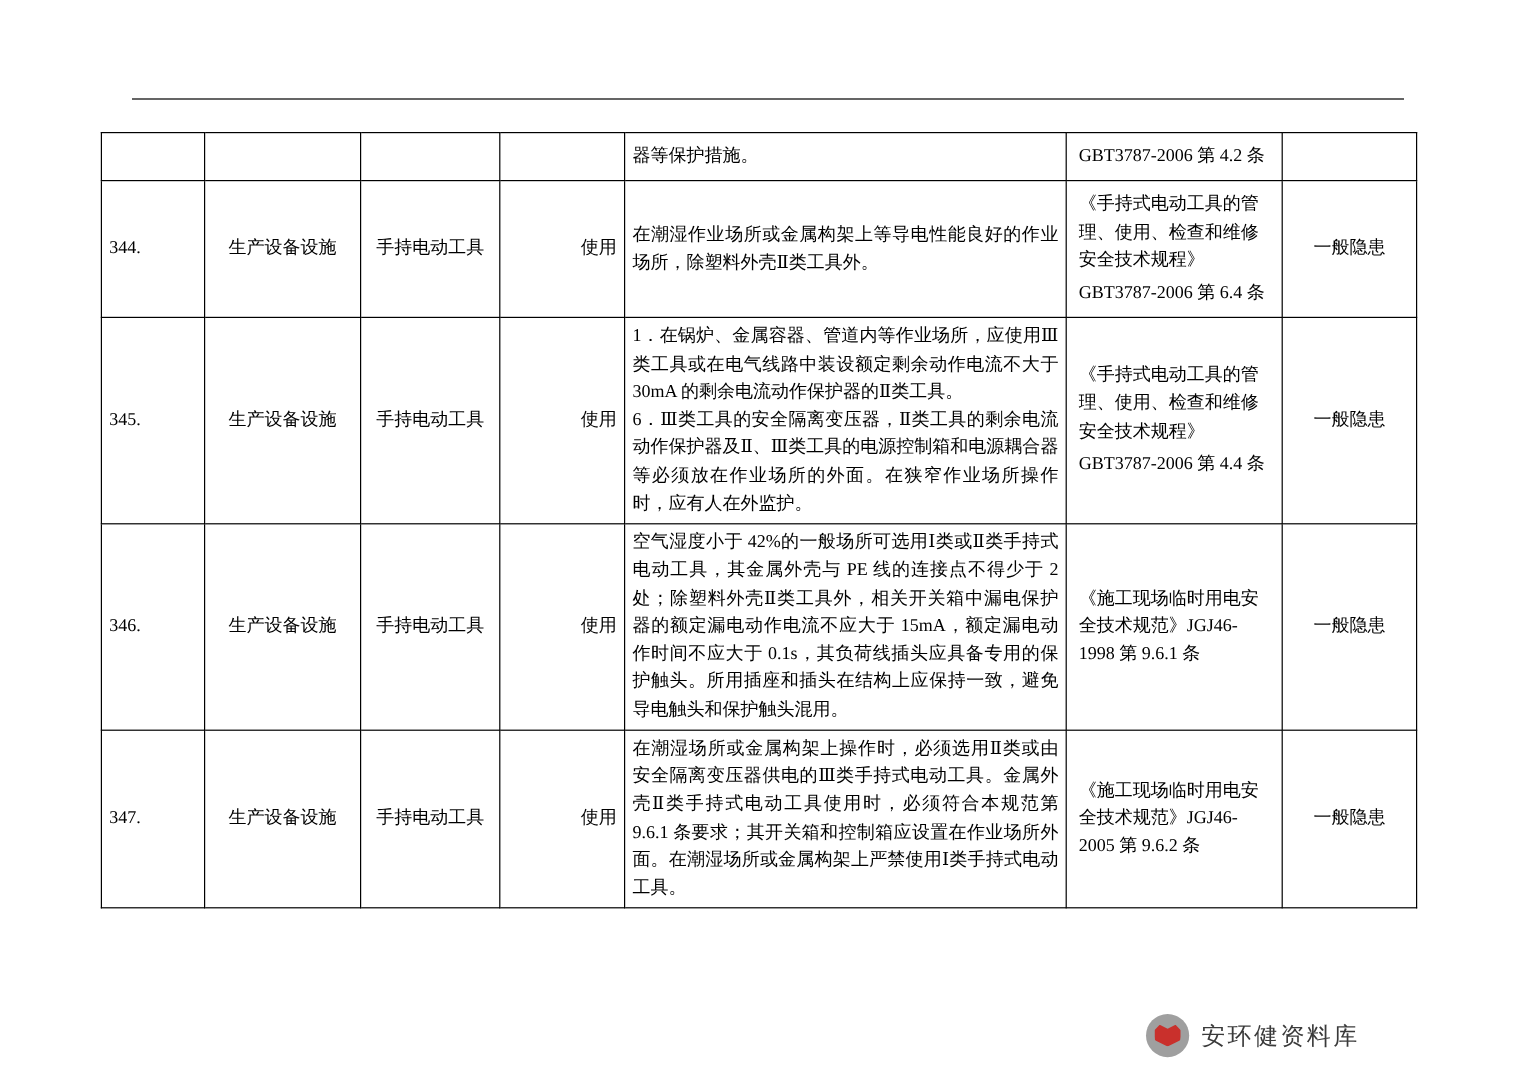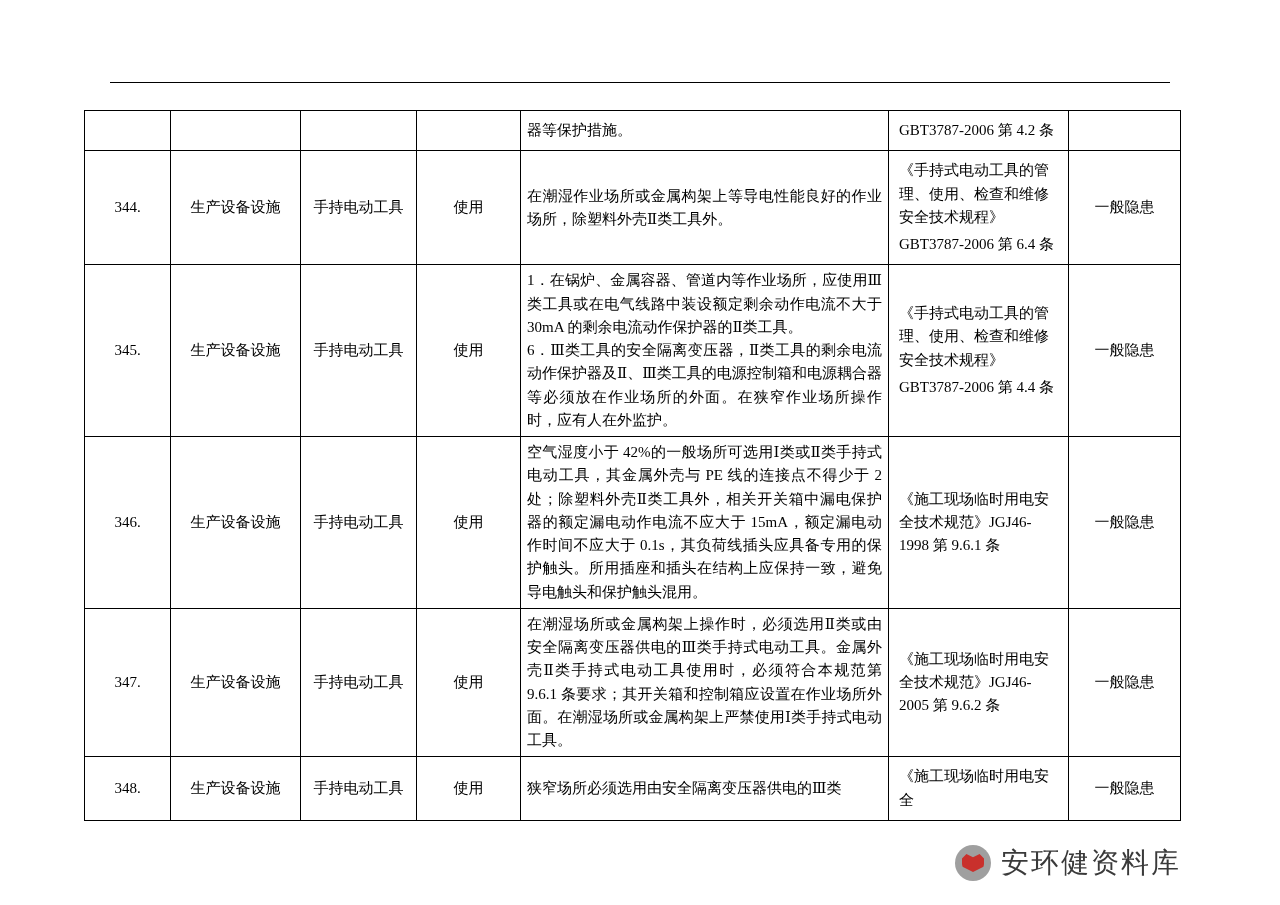--- a/index.html
+++ b/index.html
@@ -50,24 +50,24 @@
     font-family: "Liberation Serif", "DejaVu Serif", serif;
   }
   col.c-num   { width: 86px; }
   col.c-cat   { width: 130px; }
   col.c-sub   { width: 116px; }
   col.c-stage { width: 104px; }
   col.c-desc  { width: 368px; }
   col.c-ref   { width: 180px; }
   col.c-level { width: 112px; }
 
-  td.num   { text-align: center; }
+  td.num   { }
   td.cat   { text-align: center; margin-left: 32px; }
   td.sub   { text-align: center; }
-  td.stage { text-align: center; padding-left: 10px; }
+  td.stage { text-align: right; padding-left: 10px; }
   td.desc  { text-align: left; }
   td.ref   { text-align: left; }
   td.level { text-align: center; }
 
   td.desc .para {
     margin: 0;
     text-align: justify;
     text-justify: inter-ideograph;
   }
   td.ref .para {
@@ -101,21 +101,21 @@
   .wm-badge::before {
     content: "";
     position: absolute;
     left: 7px; top: 9px;
     width: 22px; height: 18px;
     background: #c9302c;
     border-radius: 3px 3px 8px 8px;
     clip-path: polygon(0% 25%, 20% 0%, 50% 18%, 80% 0%, 100% 25%, 100% 70%, 50% 100%, 0% 70%);
   }
   .wm-text {
-    font-size: 28px;
+    font-size: 20px;
     letter-spacing: 2px;
     color: #3a3a3a;
     font-family: "Liberation Sans", "DejaVu Sans", sans-serif;
     white-space: nowrap;
   }
 </style>
 </head>
 <body>
 
 <div class="page">
@@ -201,33 +201,20 @@
           <td class="stage">使用</td>
           <td class="desc">
             <p class="para">在潮湿场所或金属构架上操作时，必须选用Ⅱ类或由安全隔离变压器供电的Ⅲ类手持式电动工具。金属外壳Ⅱ类手持式电动工具使用时，必须符合本规范第 9.6.1 条要求；其开关箱和控制箱应设置在作业场所外面。在潮湿场所或金属构架上严禁使用Ⅰ类手持式电动工具。</p>
           </td>
           <td class="ref">
             <p class="para">《施工现场临时用电安全技术规范》JGJ46-2005 第 9.6.2 条</p>
           </td>
           <td class="level">一般隐患</td>
         </tr>
 
-        <tr>
-          <td class="num">348.</td>
-          <td class="cat">生产设备设施</td>
-          <td class="sub">手持电动工具</td>
-          <td class="stage">使用</td>
-          <td class="desc">
-            <p class="para">狭窄场所必须选用由安全隔离变压器供电的Ⅲ类</p>
-          </td>
-          <td class="ref">
-            <p class="para">《施工现场临时用电安全</p>
-          </td>
-          <td class="level">一般隐患</td>
-        </tr>
 
       </tbody>
     </table>
   </div>
 
   <div class="watermark">
     <span class="wm-badge"></span>
     <span class="wm-text">安环健资料库</span>
   </div>
 

